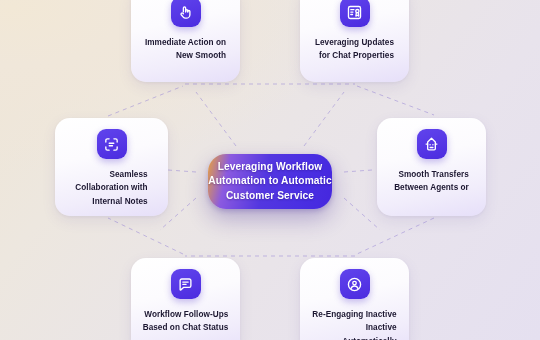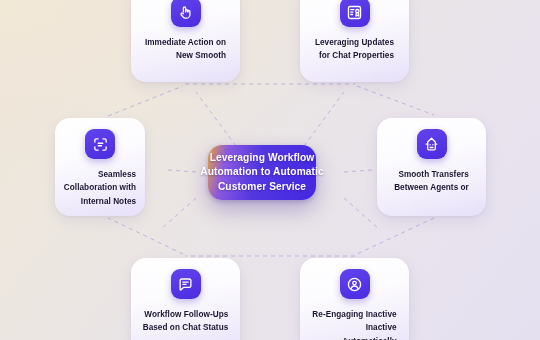--- a/index.html
+++ b/index.html
@@ -115,21 +115,21 @@
         <circle cx="16" cy="10" r="2.3"></circle>
         <path d="M14.6 12.1 14 17l2-1.1 2 1.1-.6-4.9"></path>
       </svg>
     </div>
     <div class="label">
       <div>Leveraging Updates</div>
       <div>for Chat Properties</div>
     </div>
   </div>
 
-  <div class="card" style="left:55px;top:118px;width:90px;height:98px;">
+  <div class="card" style="left:55px;top:118px;width:113px;height:98px;">
     <div class="tile">
       <svg width="17" height="17" viewBox="0 0 24 24" fill="none" stroke="#FFFFFF" stroke-width="1.9" stroke-linecap="round" stroke-linejoin="round">
         <path d="M4 8.6V6.2A2.2 2.2 0 0 1 6.2 4h2.4"></path>
         <path d="M15.4 4h2.4A2.2 2.2 0 0 1 20 6.2v2.4"></path>
         <path d="M20 15.4v2.4a2.2 2.2 0 0 1-2.2 2.2h-2.4"></path>
         <path d="M8.6 20H6.2A2.2 2.2 0 0 1 4 17.8v-2.4"></path>
         <path d="M8.8 10.2h6.4M8.8 13.8h4.6"></path>
       </svg>
     </div>
     <div class="label">
@@ -176,21 +176,21 @@
         <path d="M7.1 17.6a5.2 5.2 0 0 1 9.8 0"></path>
       </svg>
     </div>
     <div class="label">
       <div>Re-Engaging Inactive</div>
       <div>Inactive</div>
       <div>Automatically</div>
     </div>
   </div>
 
-  <div class="hub" style="left:208px;top:145px;width:108px;height:55px;">
+  <div class="hub" style="left:208px;top:154px;width:124px;height:55px;border-radius:18px;">
     <div class="hub-inner">
       <div>Leveraging Workflow</div>
       <div>Automation to Automatic</div>
       <div>Customer Service</div>
     </div>
   </div>
 
 </div>
 
 </body></html>

